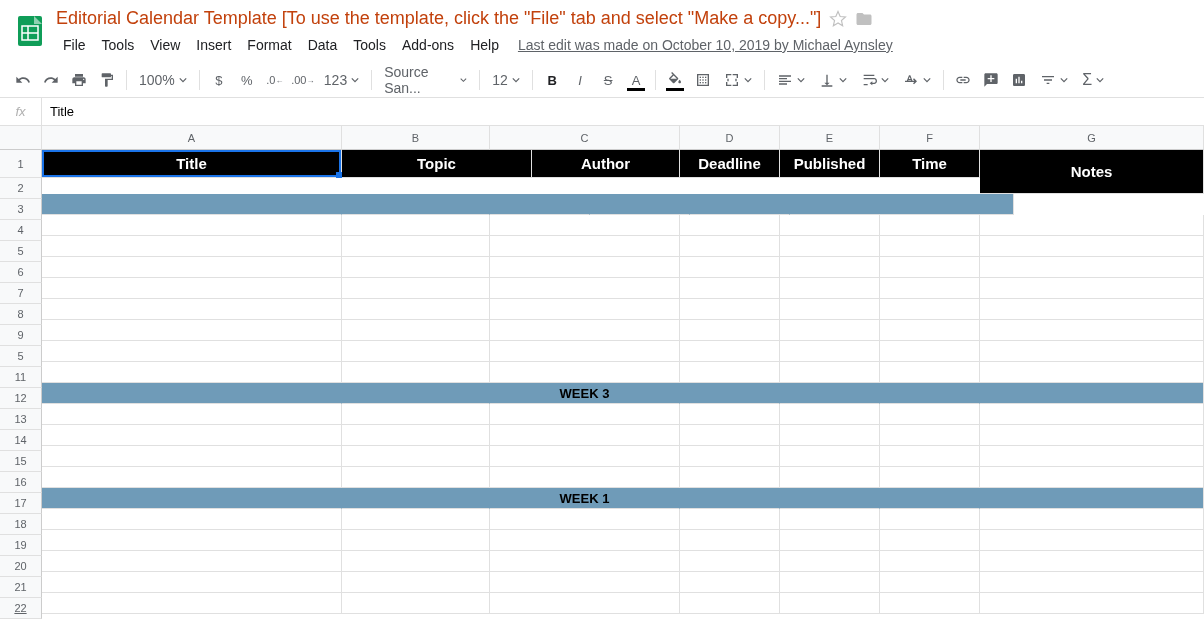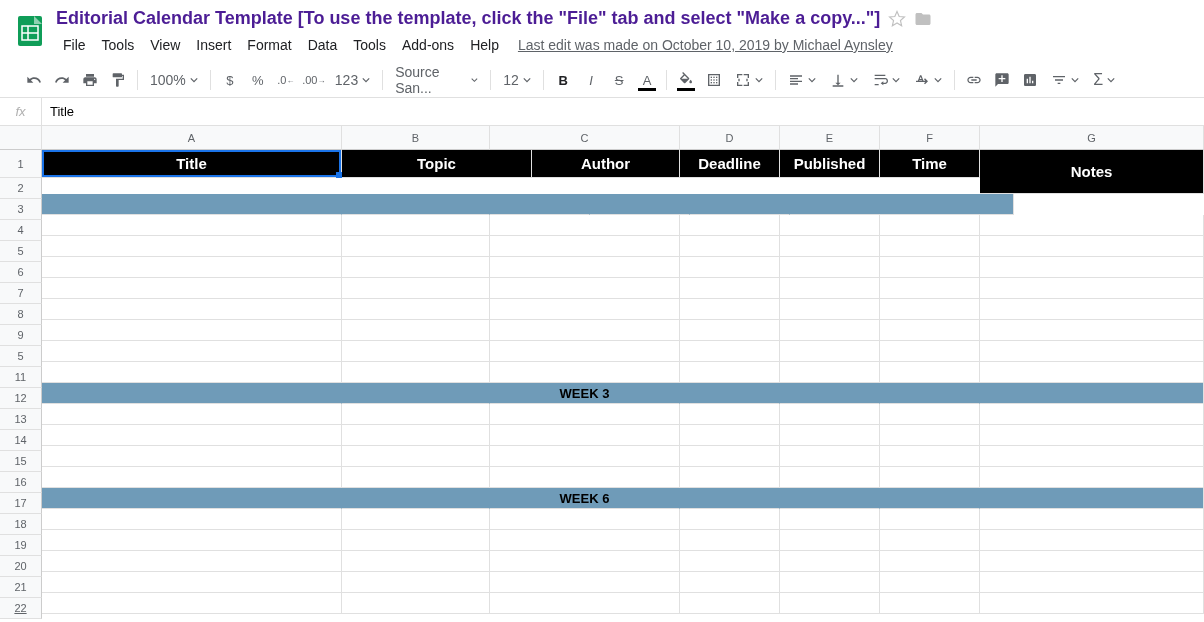--- a/index.html
+++ b/index.html
@@ -2,26 +2,26 @@
 <html><head>
 <meta charset="utf-8">
 <style>
 * { box-sizing: border-box; margin: 0; padding: 0; }
 body { font-family: Arial, sans-serif; font-size: 13px; color: #202124; background: #fff; width: 1204px; }
 .header { padding: 8px 12px 0 12px; display: flex; align-items: flex-start; }
 .logo { width: 36px; height: 36px; margin-right: 8px; margin-top: 4px; }
 .logo svg { width: 100%; height: 100%; }
 .title-area { flex: 1; }
 .doc-title { font-size: 18px; color: #5f6368; display: flex; align-items: center; gap: 8px; }
-.doc-title .name { color: #4c1d95; font-weight: bold; }
+.doc-title .name { color: #c2410c; }
 .star-icon, .folder-icon { fill: #c0c0c0; width: 18px; height: 18px; cursor: pointer; }
 .menubar { display: flex; gap: 2px; margin-top: 4px; font-size: 14px; color: #202124; align-items: center; }
 .menubar .menu-item { padding: 4px 7px; cursor: pointer; border-radius: 4px; }
 .last-edit { color: #5f6368; text-decoration: underline; margin-left: 10px; cursor: pointer; }
-.toolbar { display: flex; align-items: center; padding: 4px 21px; border-bottom: 1px solid #e0e0e0; gap: 2px; margin-top: 6px; }
+.toolbar { display: flex; align-items: center; padding: 4px 10px; border-bottom: 1px solid #e0e0e0; gap: 2px; margin-top: 6px; }
 .tb-btn { width: 26px; height: 26px; display: flex; align-items: center; justify-content: center; cursor: pointer; border-radius: 2px; color: #5f6368; }
 .tb-sep { width: 1px; height: 20px; background: #e0e0e0; margin: 0 4px; }
 .tb-dropdown { display: flex; align-items: center; padding: 0 6px; height: 26px; cursor: pointer; color: #5f6368; font-size: 14px; gap: 4px; }
 .chev { width: 8px; height: 8px; }
 .bold { font-weight: bold; color: #202124; }
 .formula-bar { display: flex; align-items: center; border-bottom: 1px solid #e0e0e0; height: 28px; }
 .fx-label { width: 42px; text-align: center; font-style: italic; color: #b0b0b0; font-size: 13px; border-right: 1px solid #e0e0e0; height: 100%; display: flex; align-items: center; justify-content: center; }
 .fx-input { flex: 1; border: none; outline: none; padding: 0 8px; font-size: 13px; height: 100%; }
 .grid-area { display: flex; }
 .corner { width: 42px; height: 24px; background: #f8f9fa; border-right: 1px solid #e0e0e0; border-bottom: 1px solid #ccc; }
@@ -411,21 +411,21 @@
           <div class="cell" style="width: 148px; height: 21px;"></div>
           <div class="cell" style="width: 190px; height: 21px;"></div>
           <div class="cell" style="width: 100px; height: 21px;"></div>
           <div class="cell" style="width: 100px; height: 21px;"></div>
           <div class="cell" style="width: 100px; height: 21px;"></div>
           <div class="cell" style="width: 224px; height: 21px;"></div>
         </div>
         <div class="row week-row">
           <div class="cell" style="width: 300px; height: 21px;"></div>
           <div class="cell" style="width: 148px; height: 21px;"></div>
-          <div class="cell" style="width: 190px; height: 21px;">WEEK 6</div>
+          <div class="cell" style="width: 190px; height: 21px;">WEEK 1</div>
           <div class="cell" style="width: 100px; height: 21px;"></div>
           <div class="cell" style="width: 100px; height: 21px;"></div>
           <div class="cell" style="width: 100px; height: 21px;"></div>
           <div class="cell" style="width: 224px; height: 21px;"></div>
         </div>
         <div class="row">
           <div class="cell" style="width: 300px; height: 21px;"></div>
           <div class="cell" style="width: 148px; height: 21px;"></div>
           <div class="cell" style="width: 190px; height: 21px;"></div>
           <div class="cell" style="width: 100px; height: 21px;"></div>

